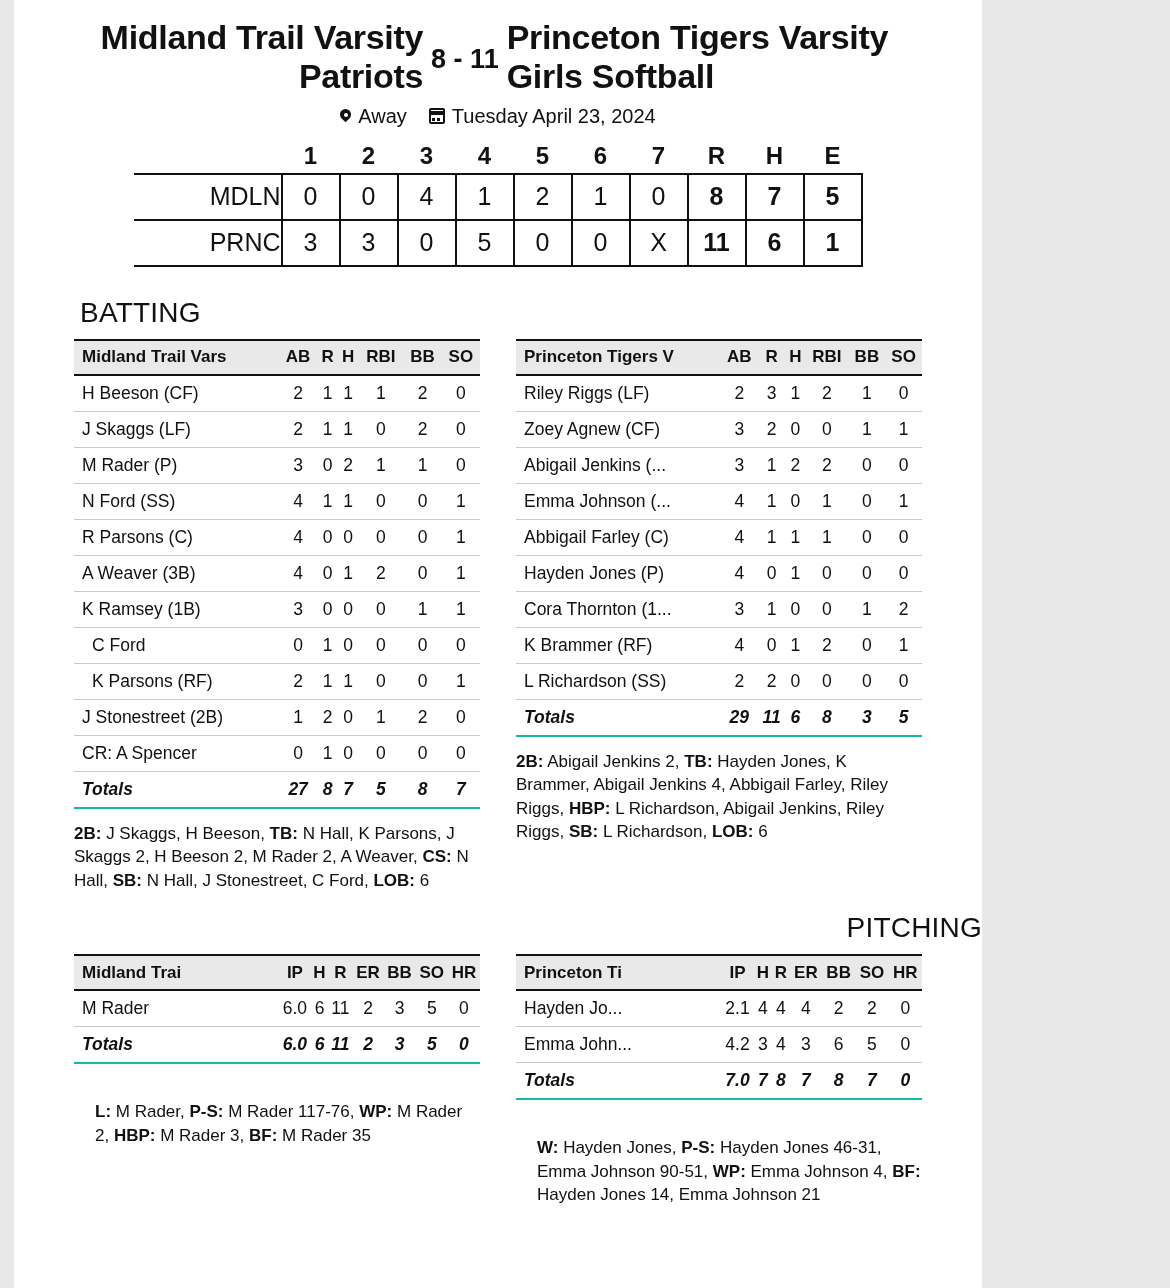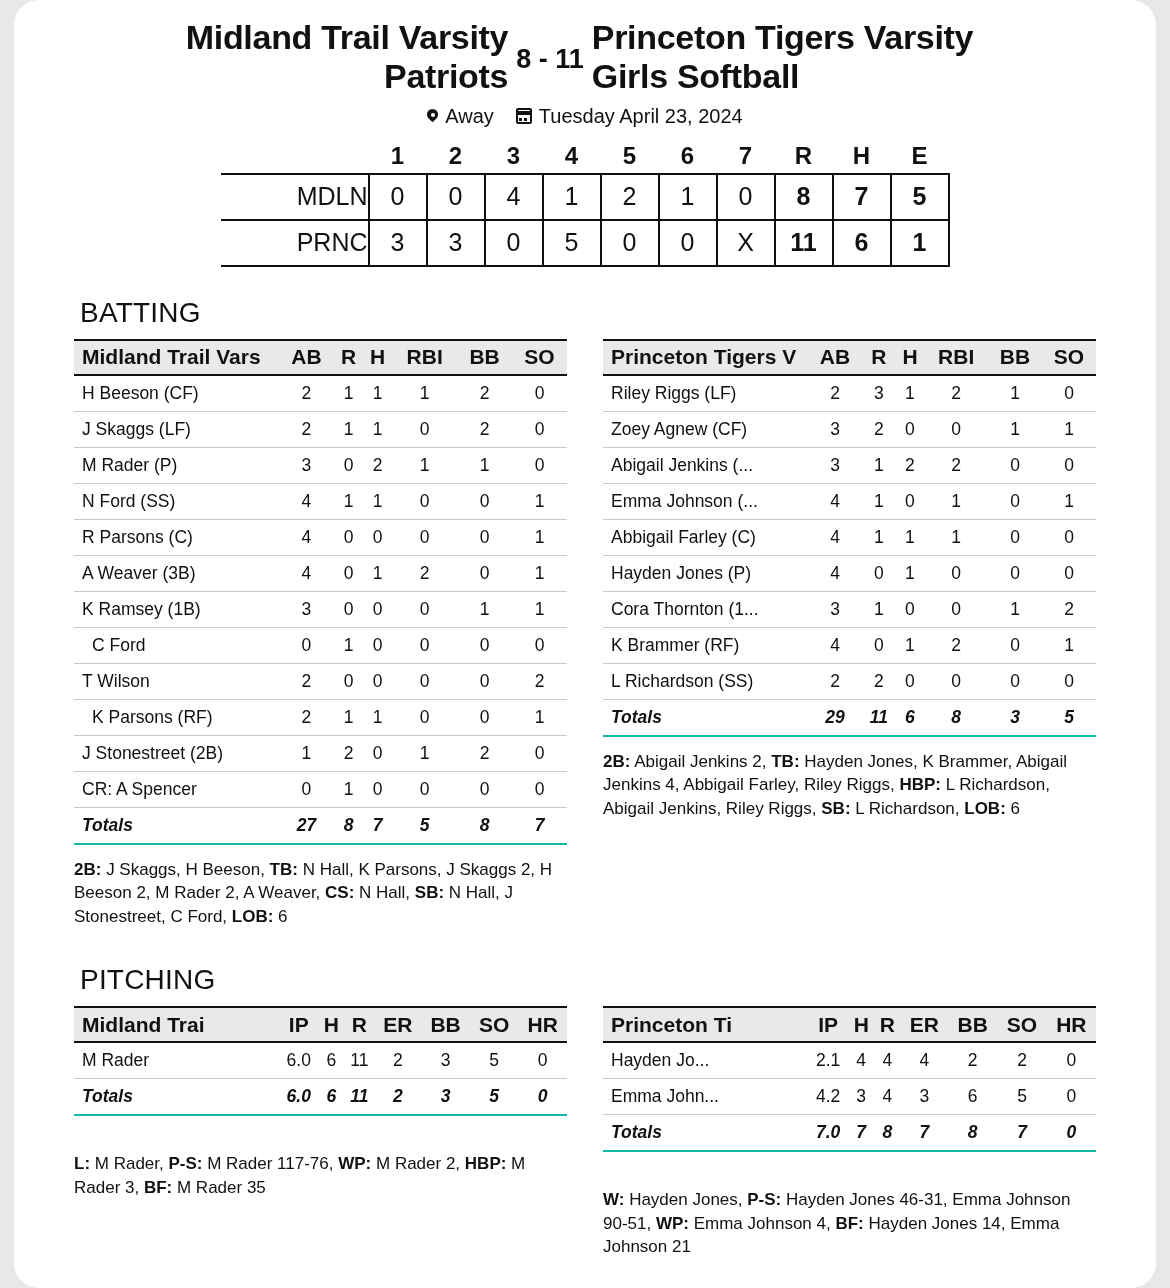--- a/index.html
+++ b/index.html
@@ -11,26 +11,25 @@
     width: 1170px;
     height: 1288px;
     font-family: "Liberation Sans", sans-serif;
     color: #111;
     overflow: hidden;
   }
   .page {
     position: absolute;
     left: 14px;
     top: 0;
-    width: 1142px;
+    width: 968px;
     height: 1288px;
     background: #ffffff;
     box-sizing: border-box;
     padding: 0;
-    border-radius: 25px;
   }
 
   
   .header {
     display: flex;
     align-items: flex-start;
     justify-content: center;
     padding: 18px 40px 0 40px;
     box-sizing: border-box;
   }
@@ -158,39 +157,39 @@
     font-weight: 700;
   }
   table.linescore th.rhehdr { font-weight: 700; }
 
   
   .section-title {
     font-size: 28px;
     margin: 30px 0 10px 66px;
     letter-spacing: 0.2px;
   }
-  .section-title.pitching { margin-top: 36px; }
+  .section-title.pitching { margin-top: 20px; text-align: right; }
 
   .cols {
     display: flex;
     padding: 0 60px;
     box-sizing: border-box;
     gap: 36px;
   }
   .col { width: 512px; }
 
   table.stat {
     width: 100%;
     border-collapse: collapse;
     font-size: 17.5px;
   }
   table.stat thead th {
     background: #e9e9e9;
     font-weight: 700;
-    font-size: 21px;
+    font-size: 17px;
     height: 31px;
     border-top: 2px solid #111;
     border-bottom: 2px solid #111;
     text-align: center;
   }
   table.stat thead th.namehdr {
     text-align: left;
     padding-left: 8px;
     width: 196px;
     overflow: hidden;
@@ -218,20 +217,21 @@
 
   .notes {
     font-size: 17px;
     line-height: 1.38;
     margin-top: 13px;
   }
   .notes b { font-weight: 700; }
 
   .pitch-notes {
     margin-top: 36px;
+    margin-left: 21px;
   }
 </style>
 </head>
 <body>
 
 <div class="page">
 
   <div class="header">
     <div class="team-name team-away">Midland Trail Varsity Patriots</div>
     <div class="score">8 - 11</div>
@@ -381,29 +381,20 @@
             <tr>
               <td class="name indent">C Ford</td>
               <td>0</td>
               <td>1</td>
               <td>0</td>
               <td>0</td>
               <td>0</td>
               <td>0</td>
             </tr>
             <tr>
-              <td class="name">T Wilson</td>
-              <td>2</td>
-              <td>0</td>
-              <td>0</td>
-              <td>0</td>
-              <td>0</td>
-              <td>2</td>
-            </tr>
-            <tr>
               <td class="name indent">K Parsons (RF)</td>
               <td>2</td>
               <td>1</td>
               <td>1</td>
               <td>0</td>
               <td>0</td>
               <td>1</td>
             </tr>
             <tr>
               <td class="name">J Stonestreet (2B)</td>

